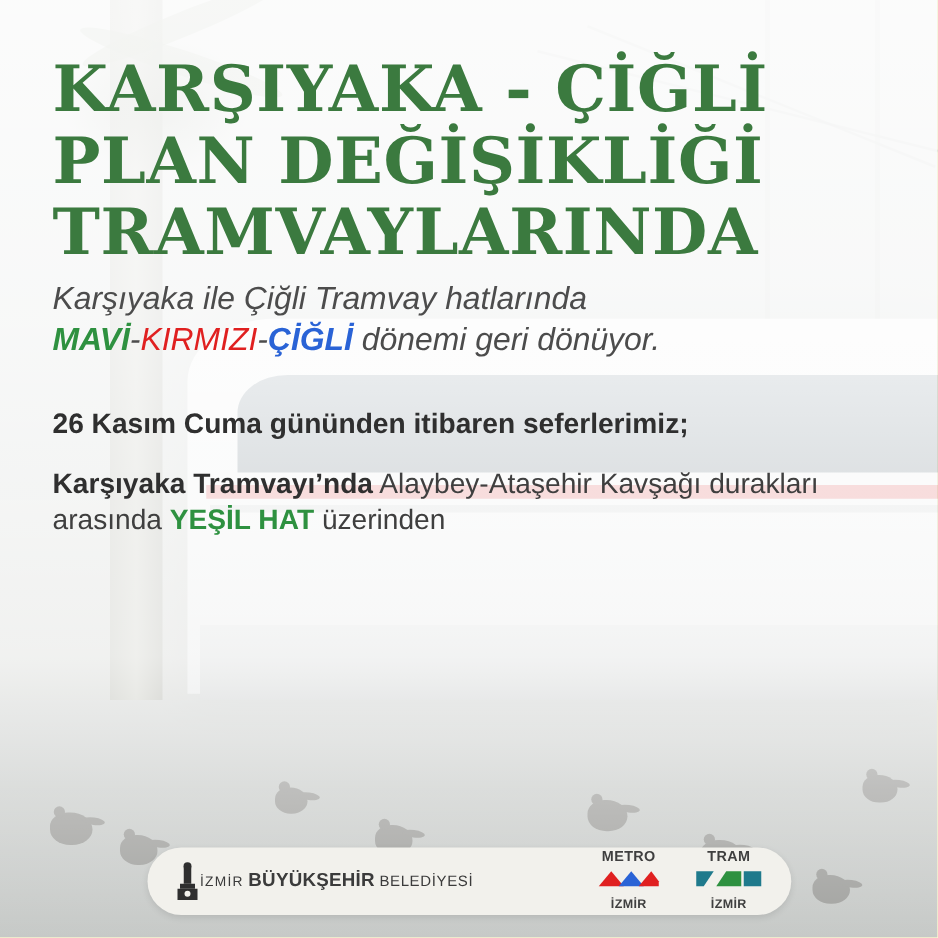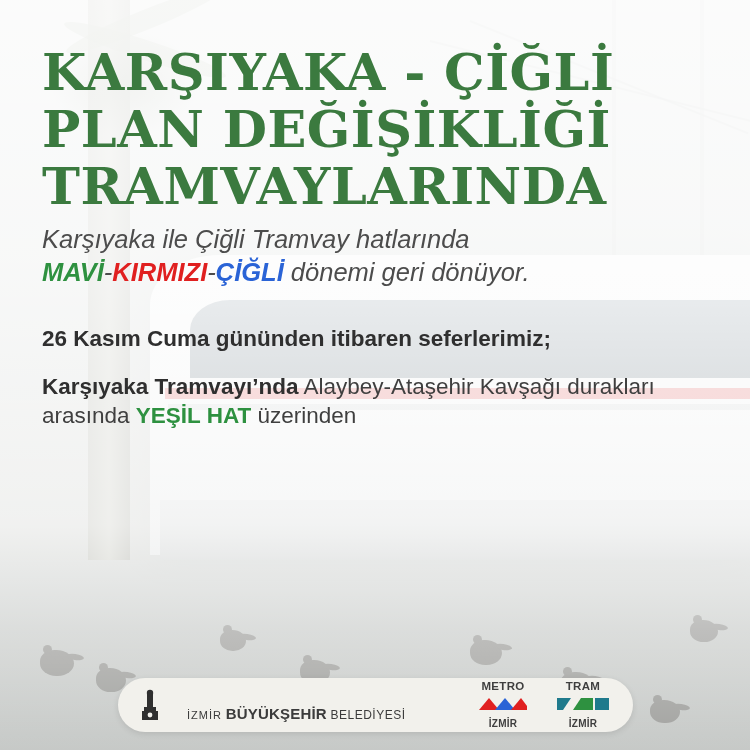--- a/index.html
+++ b/index.html
@@ -199,21 +199,21 @@
   .subtitle {
     margin: 8px 0 0 0;
     font-size: 25.5px;
     line-height: 1.30;
     color: #4c4c4c;
     font-style: italic;
     font-weight: 400;
   }
   .subtitle .ln { display: block; }
   .c-green { color: #2e9140; font-weight: 700; }
-  .c-red   { color: #e02020; font-weight: 700; }
+  .c-red   { color: #e02020; font-weight: 400; }
   .c-blue  { color: #2a63d6; font-weight: 700; }
   .dash    { color: #4c4c4c; }
 
   .body-block {
     margin-top: 34px;
   }
   .para {
     margin: 0 0 18px 0;
     font-size: 22.5px;
     line-height: 1.33;
@@ -237,22 +237,22 @@
     border-radius: 27px;
     display: flex;
     align-items: center;
     justify-content: space-between;
     padding: 0 22px;
     box-sizing: border-box;
     box-shadow: 0 2px 6px rgba(0,0,0,.10);
   }
   .izmir-logo {
     display: flex;
-    align-items: flex-end;
-    gap: 27px;
+    align-items: center;
+    gap: 0;
   }
   .tower {
     width: 20px;
     height: 34px;
     position: relative;
   }
   .izmir-text {
     font-size: 12.5px;
     letter-spacing: .2px;
     color: #3b3b3b;

